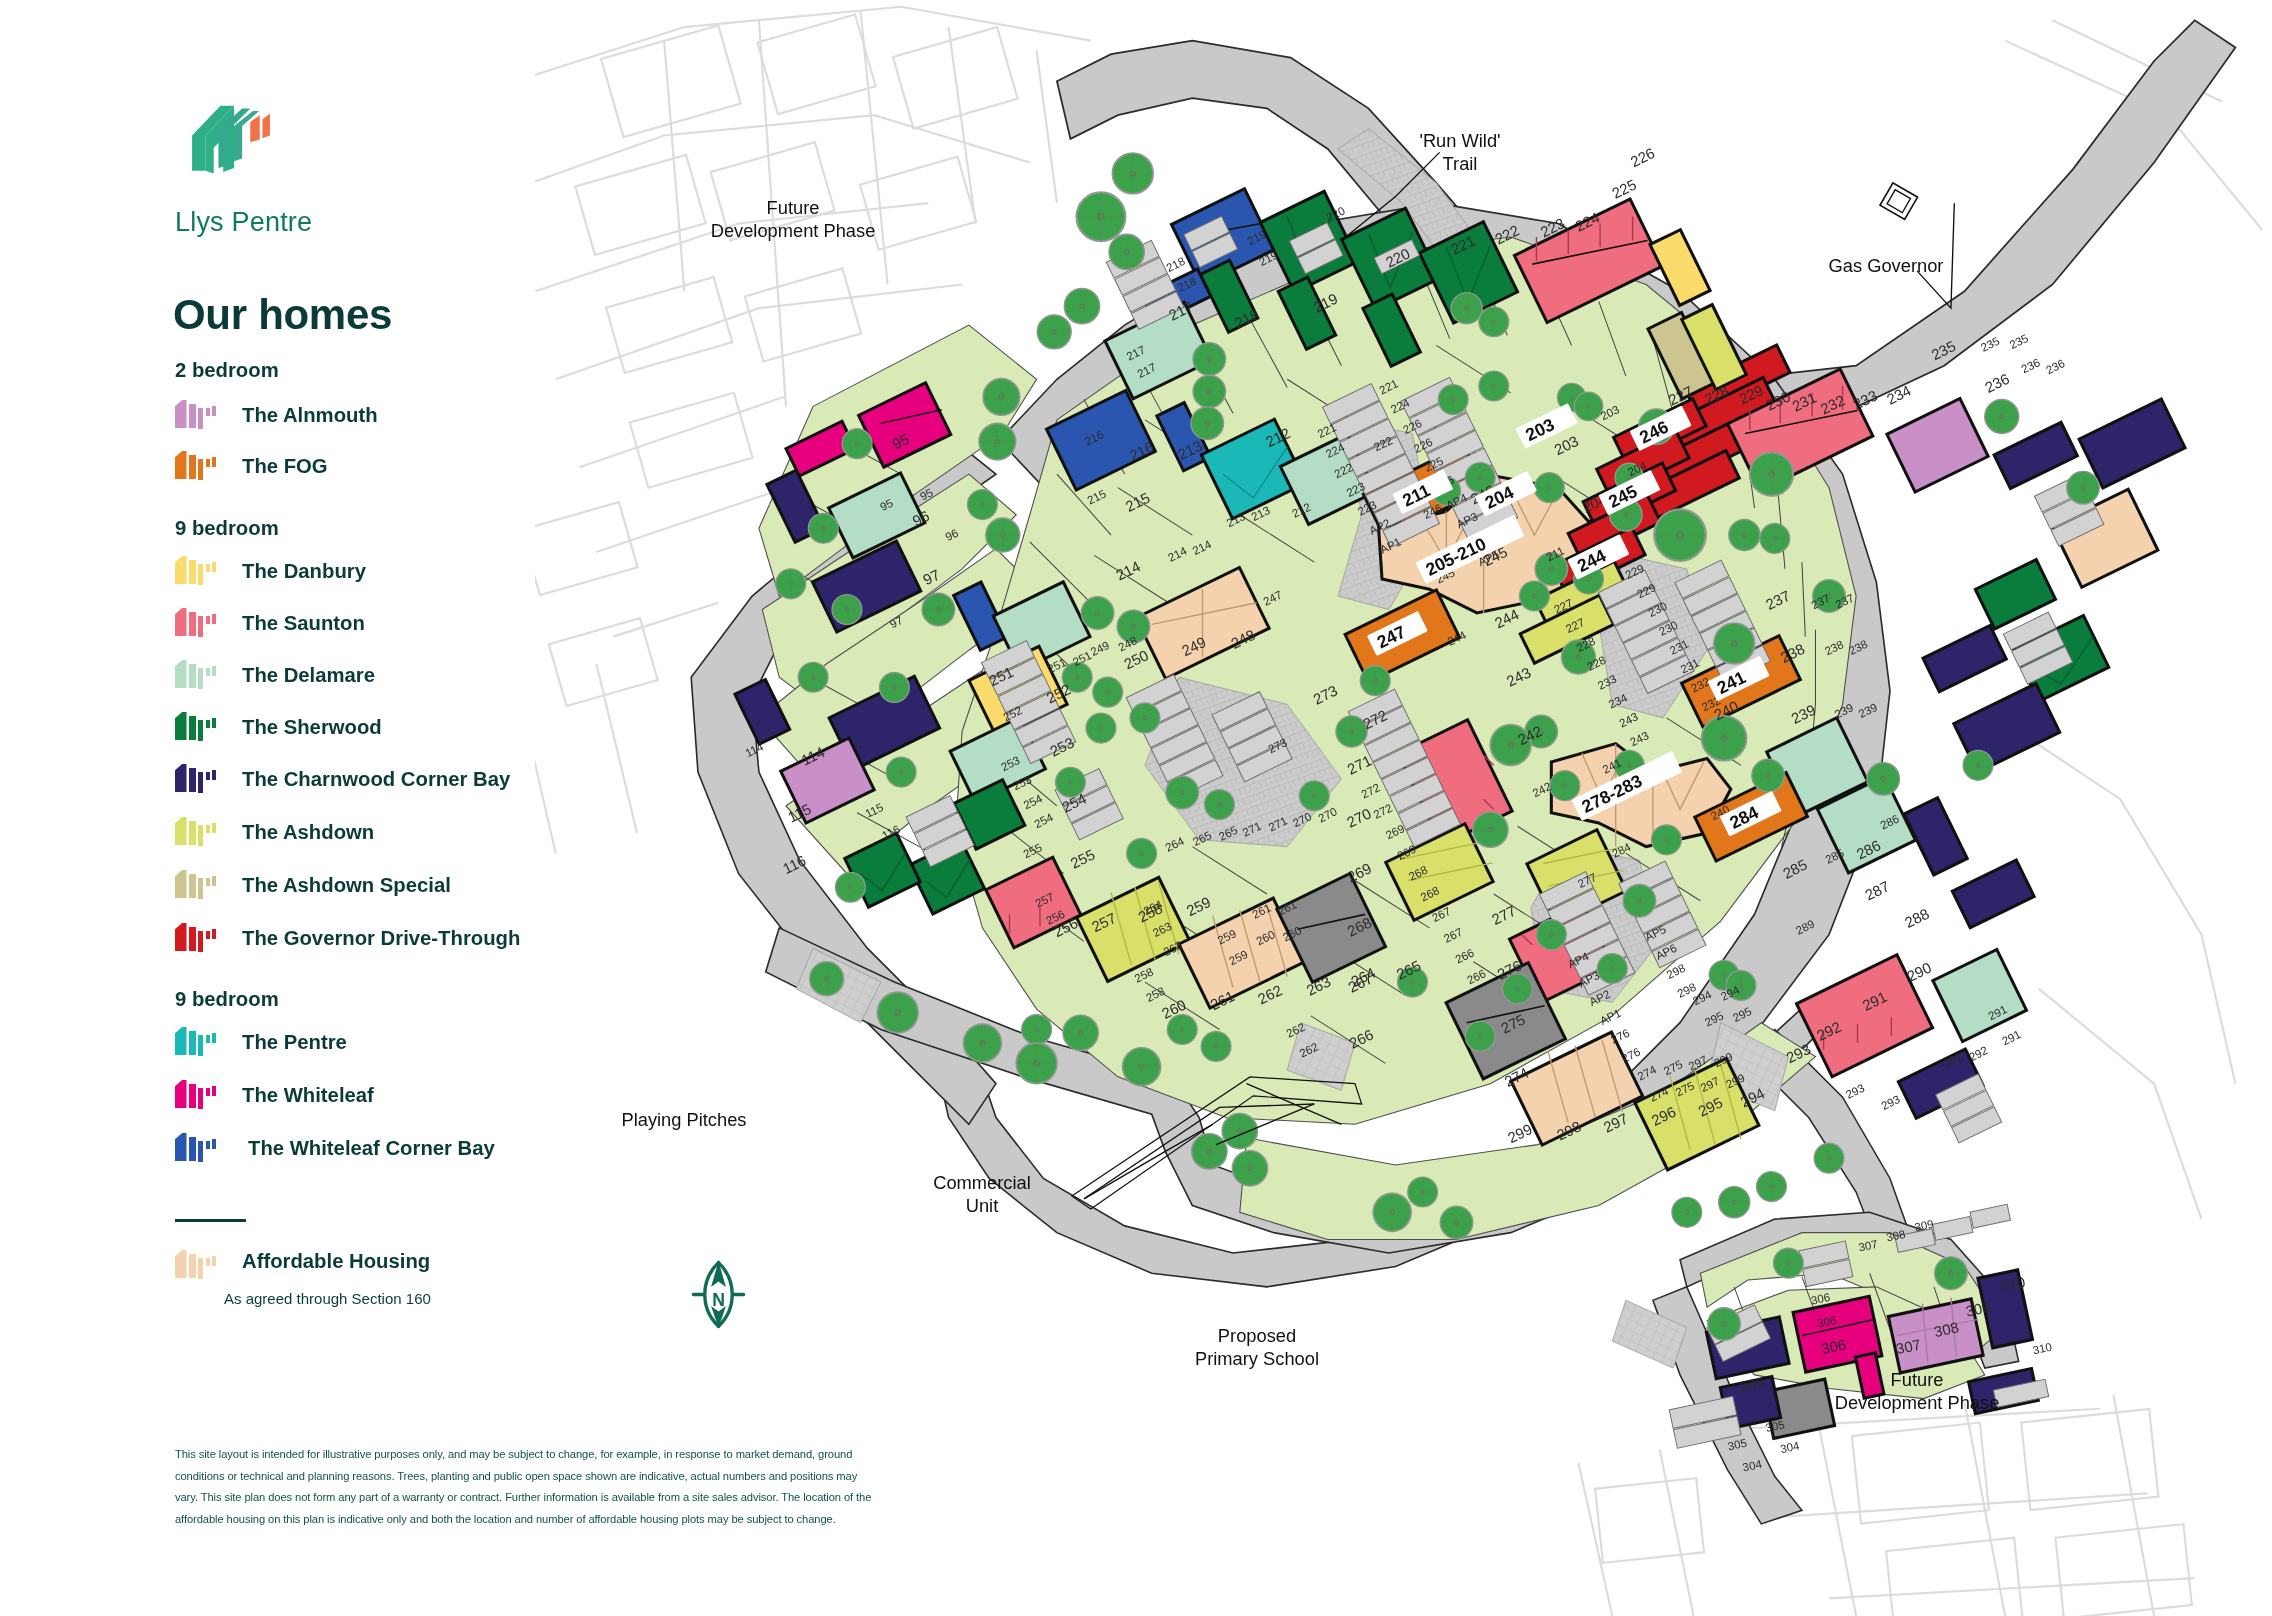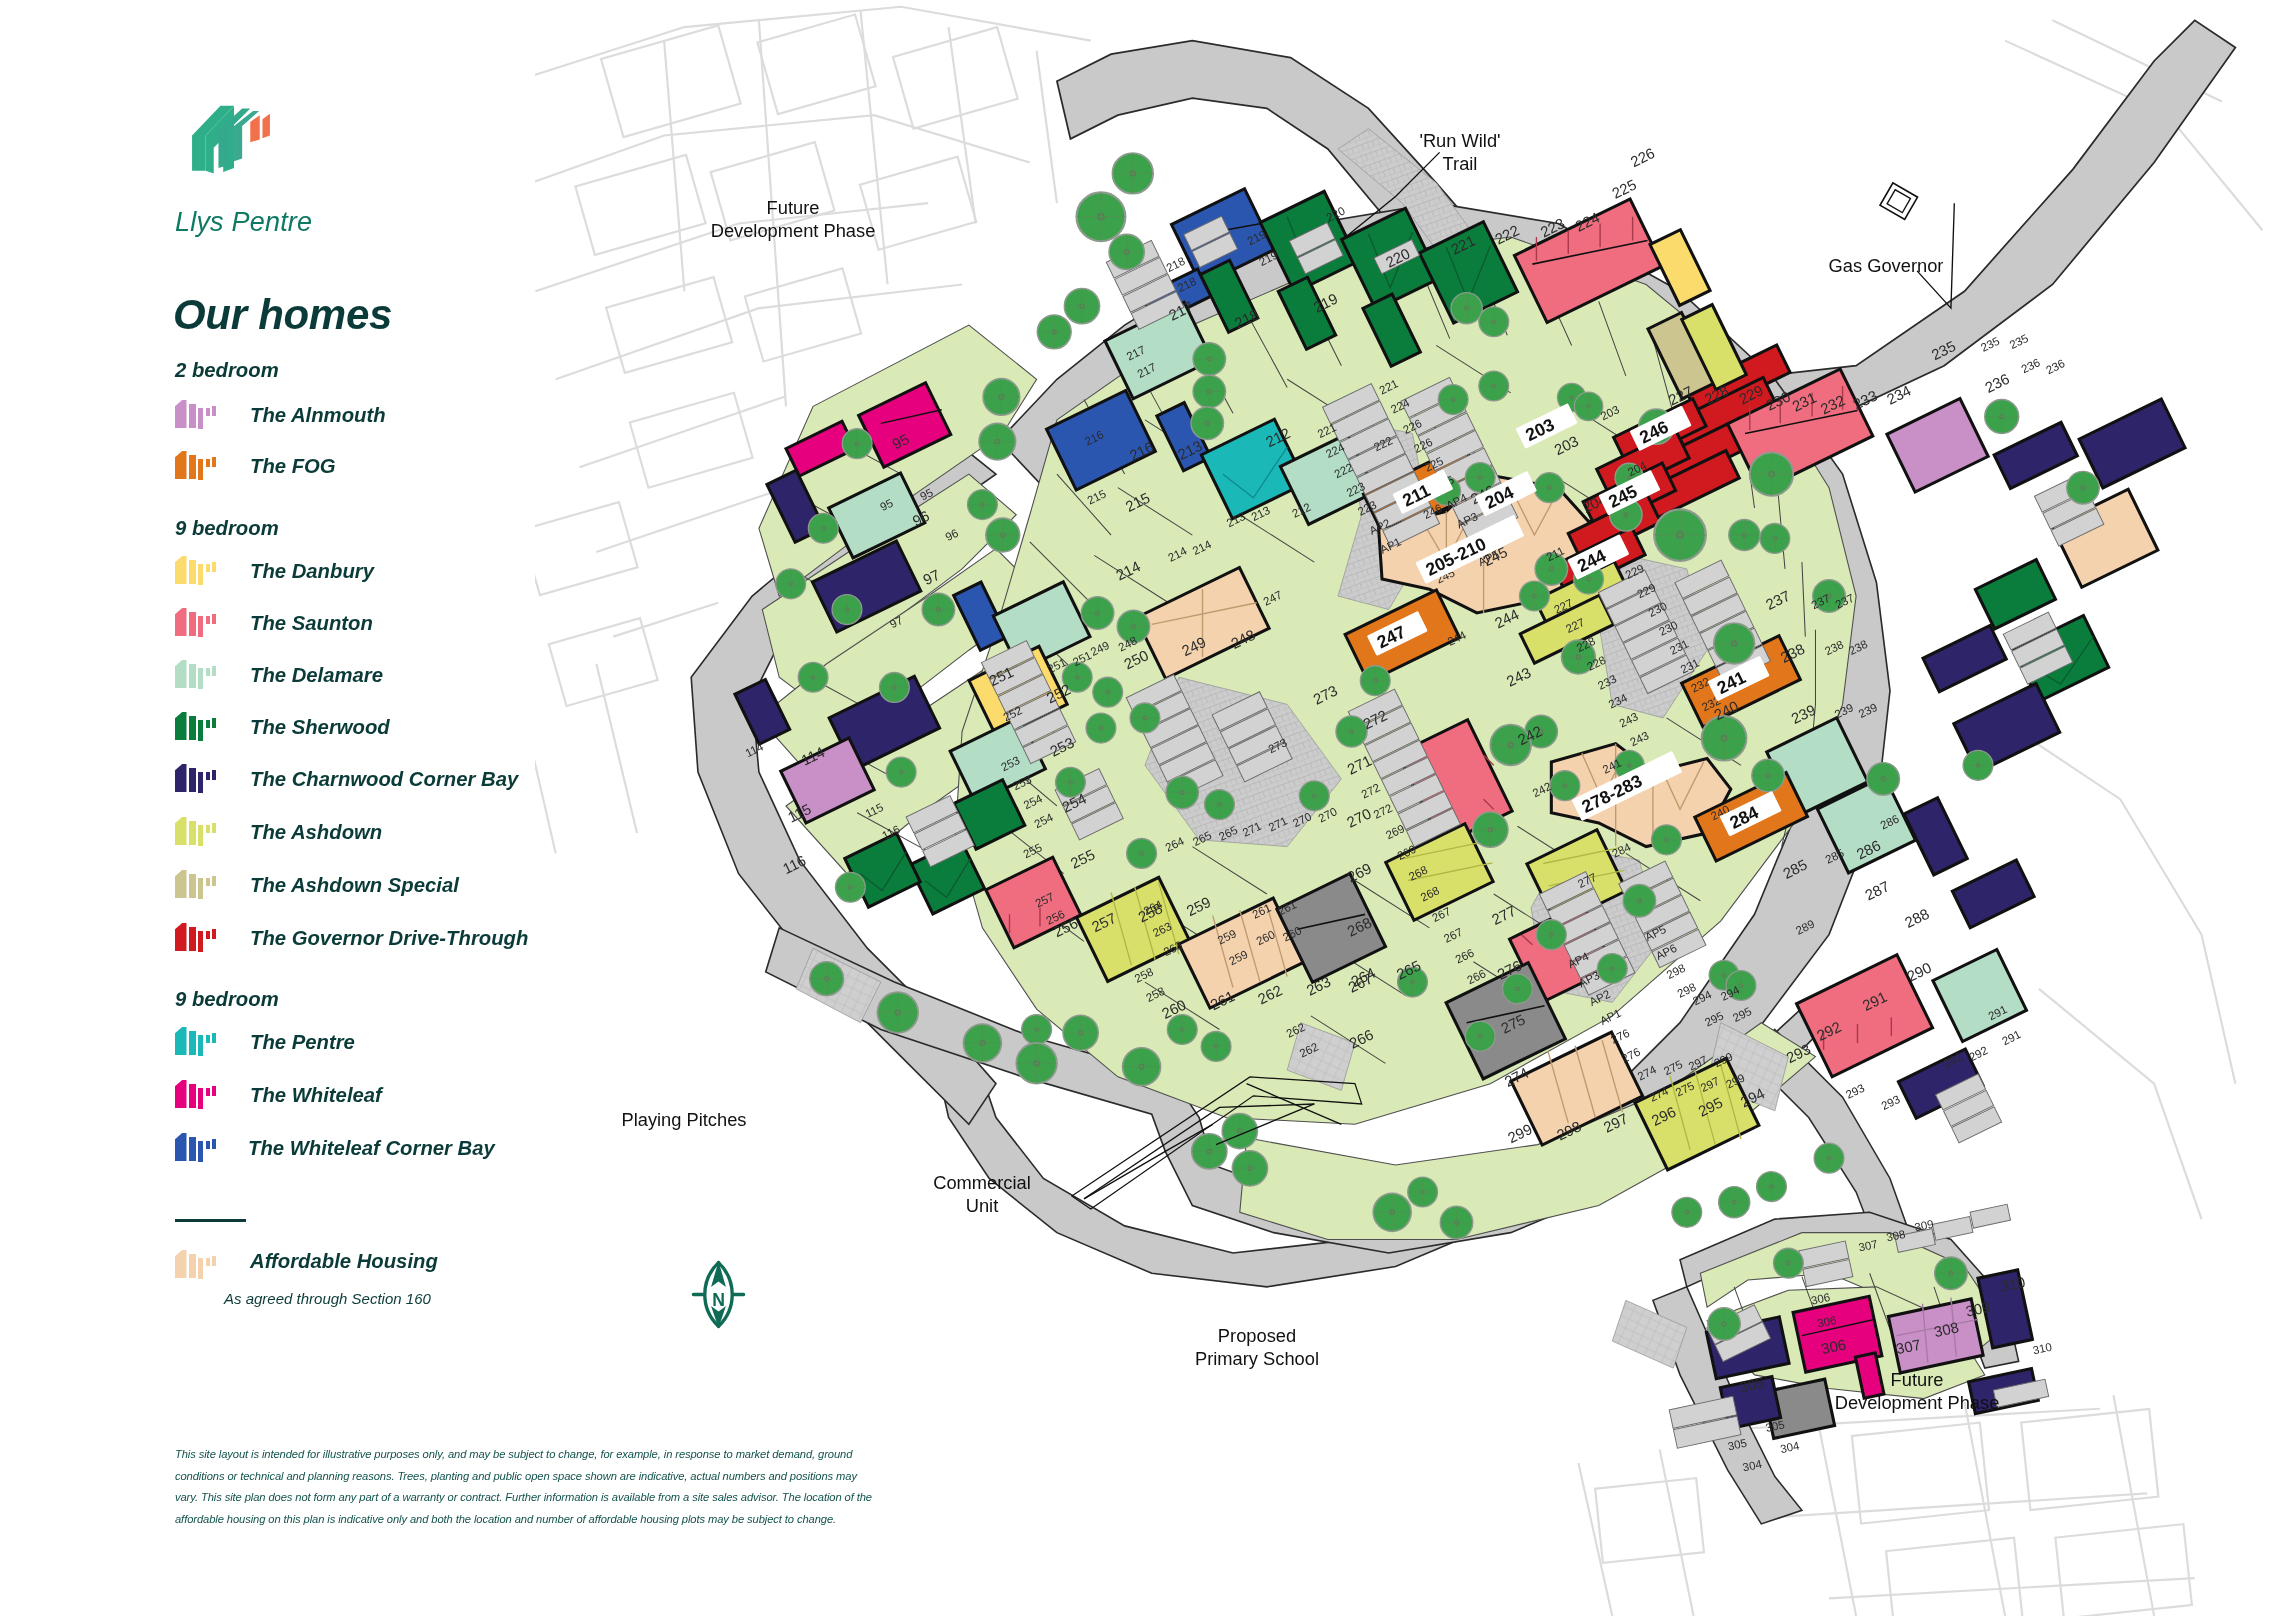--- a/index.html
+++ b/index.html
@@ -1,34 +1,34 @@
 <!DOCTYPE html>
 <html style="font-size:11px"><head>
 <meta charset="utf-8">
 <style>
   html,body{margin:0;padding:0;background:#ffffff;}
   body{width:2273px;height:1616px;position:relative;overflow:hidden;
        font-family:"Liberation Sans",sans-serif;color:#0d3b35;}
 
   
-  #legend-panel{position:absolute;left:0;top:0;width:535px;height:1464px;background:#fff;z-index:40;font-style:italic;}
+  #legend-panel{position:absolute;left:0;top:0;width:535px;height:1464px;background:#fff;z-index:40;}
   #logo-mark{position:absolute;left:188px;top:100px;width:88px;height:75px;}
   #brand-name{position:absolute;left:175px;top:207px;font-size:27px;font-weight:400;color:#0f7a63;letter-spacing:0.2px;}
   #panel-title{position:absolute;left:173px;top:291px;font-size:42px;font-weight:800;color:#0b3b38;letter-spacing:-0.3px;}
 
   .grp-head{position:absolute;left:175px;font-size:20.3px;font-weight:800;color:#0b3b38;}
   .leg-row{position:absolute;left:175px;height:34px;display:flex;align-items:center;}
   .leg-ico{width:42px;height:30px;position:relative;flex:0 0 42px;}
   .leg-ico i{position:absolute;bottom:1.4px;display:block;}
   .leg-ico .b1{left:0;width:11.5px;height:28.4px;top:0;clip-path:polygon(0% 22%,62% 0%,100% 0%,100% 100%,0% 100%);}
   .leg-ico .b2{left:13.5px;width:7.5px;height:24.4px;top:4.1px;}
   .leg-ico .b3{left:23px;width:5.4px;height:21px;top:7.5px;}
   .leg-ico .b4{left:30.5px;width:4.1px;height:8.8px;top:7.5px;}
   .leg-ico .b5{left:37px;width:4.1px;height:10.2px;top:6.1px;}
-  .leg-lab{margin-left:33px;font-size:20.3px;font-weight:800;color:#0b3b38;white-space:nowrap;}
+  .leg-lab{margin-left:25px;font-size:20.3px;font-weight:800;color:#0b3b38;white-space:nowrap;}
   .leg-lab.indent{margin-left:31px;}
 
   #divider{position:absolute;left:175px;top:1219px;width:71px;height:3.4px;background:#0b3b38;}
   #afford-row{position:absolute;left:175px;top:1250px;height:35px;display:flex;align-items:flex-start;}
   #afford-sub{position:absolute;left:224px;top:1290px;font-size:15px;font-weight:400;color:#0b3b38;}
 
   #disclaimer{position:absolute;left:175px;top:1444px;width:698px;font-size:11.2px;line-height:1.92;
               color:#12524c;font-family:"Liberation Sans",sans-serif;letter-spacing:-0.1px;}
 
   

